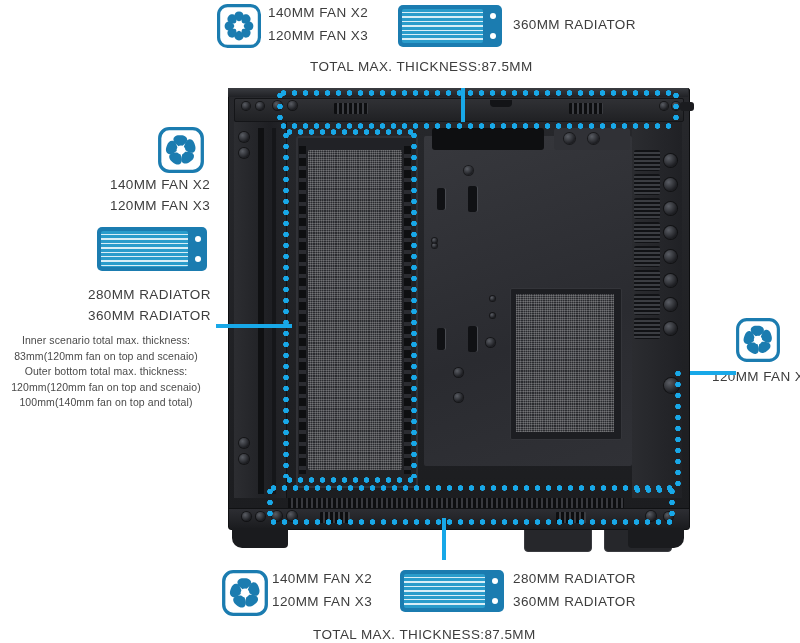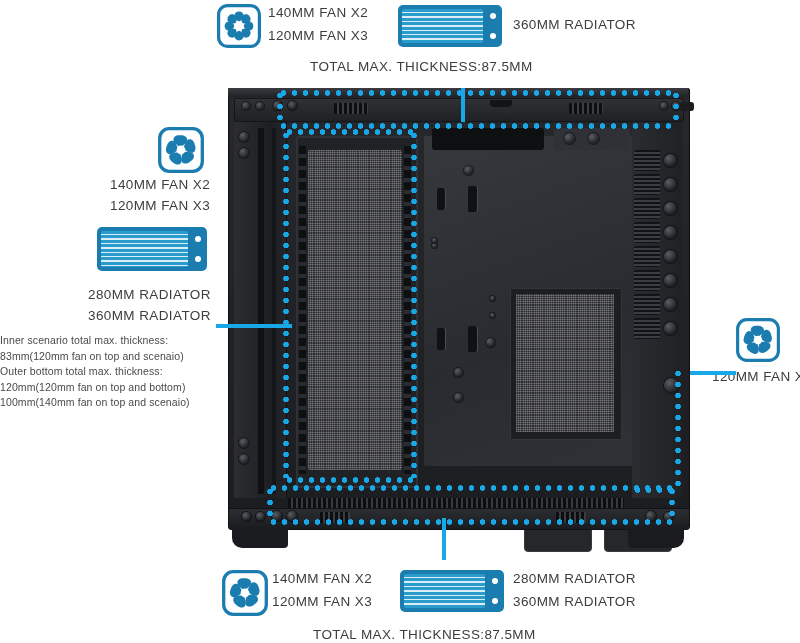--- a/index.html
+++ b/index.html
@@ -94,26 +94,26 @@
 <div class="abs lbl" style="left:110px;top:195px;">120MM FAN X3</div>
 
 <div class="rad" style="left:97px;top:227px;width:110px;height:44px;">
   <div class="fins"></div>
   <div class="dot" style="top:9px;"></div>
   <div class="dot" style="bottom:9px;"></div>
 </div>
 <div class="abs lbl" style="left:88px;top:284px;">280MM RADIATOR</div>
 <div class="abs lbl" style="left:88px;top:305px;">360MM RADIATOR</div>
 
-<div class="abs" style="left:0px;top:333px;width:212px;text-align:left;">
+<div class="abs" style="left:0px;top:333px;width:212px;text-align:center;">
   <div class="lbl-sm">Inner scenario total max. thickness:</div>
   <div class="lbl-sm">83mm(120mm fan on top and scenaio)</div>
   <div class="lbl-sm">Outer bottom total max. thickness:</div>
-  <div class="lbl-sm">120mm(120mm fan on top and bottom)</div>
-  <div class="lbl-sm">100mm(140mm fan on top and scenaio)</div>
+  <div class="lbl-sm">120mm(120mm fan on top and scenaio)</div>
+  <div class="lbl-sm">100mm(140mm fan on top and total)</div>
 </div>
 
 <div class="fan" style="left:736px;top:318px;width:44px;height:44px;">
   <svg viewBox="0 0 46 46">
     <rect x="1.7" y="1.7" width="42.6" height="42.6" rx="9.5" ry="9.5" fill="none" stroke="#1b7cb0" stroke-width="3.3"></rect>
     <g fill="#1b7cb0">
       <g id="bld2">
         <path d="M23 8.2c3.4 0 6.2 1.9 6.2 4.3 0 2.4-1.9 4.1-4.3 5.9-1.3 1-2.1 1.8-2.6 2.8-.5-1-1.3-1.8-2.6-2.8-2.4-1.8-4.3-3.5-4.3-5.9 0-2.4 2.2-4.3 5.6-4.3z"></path>
       </g>
       <use href="#bld2" transform="rotate(72 23 23)"></use>

